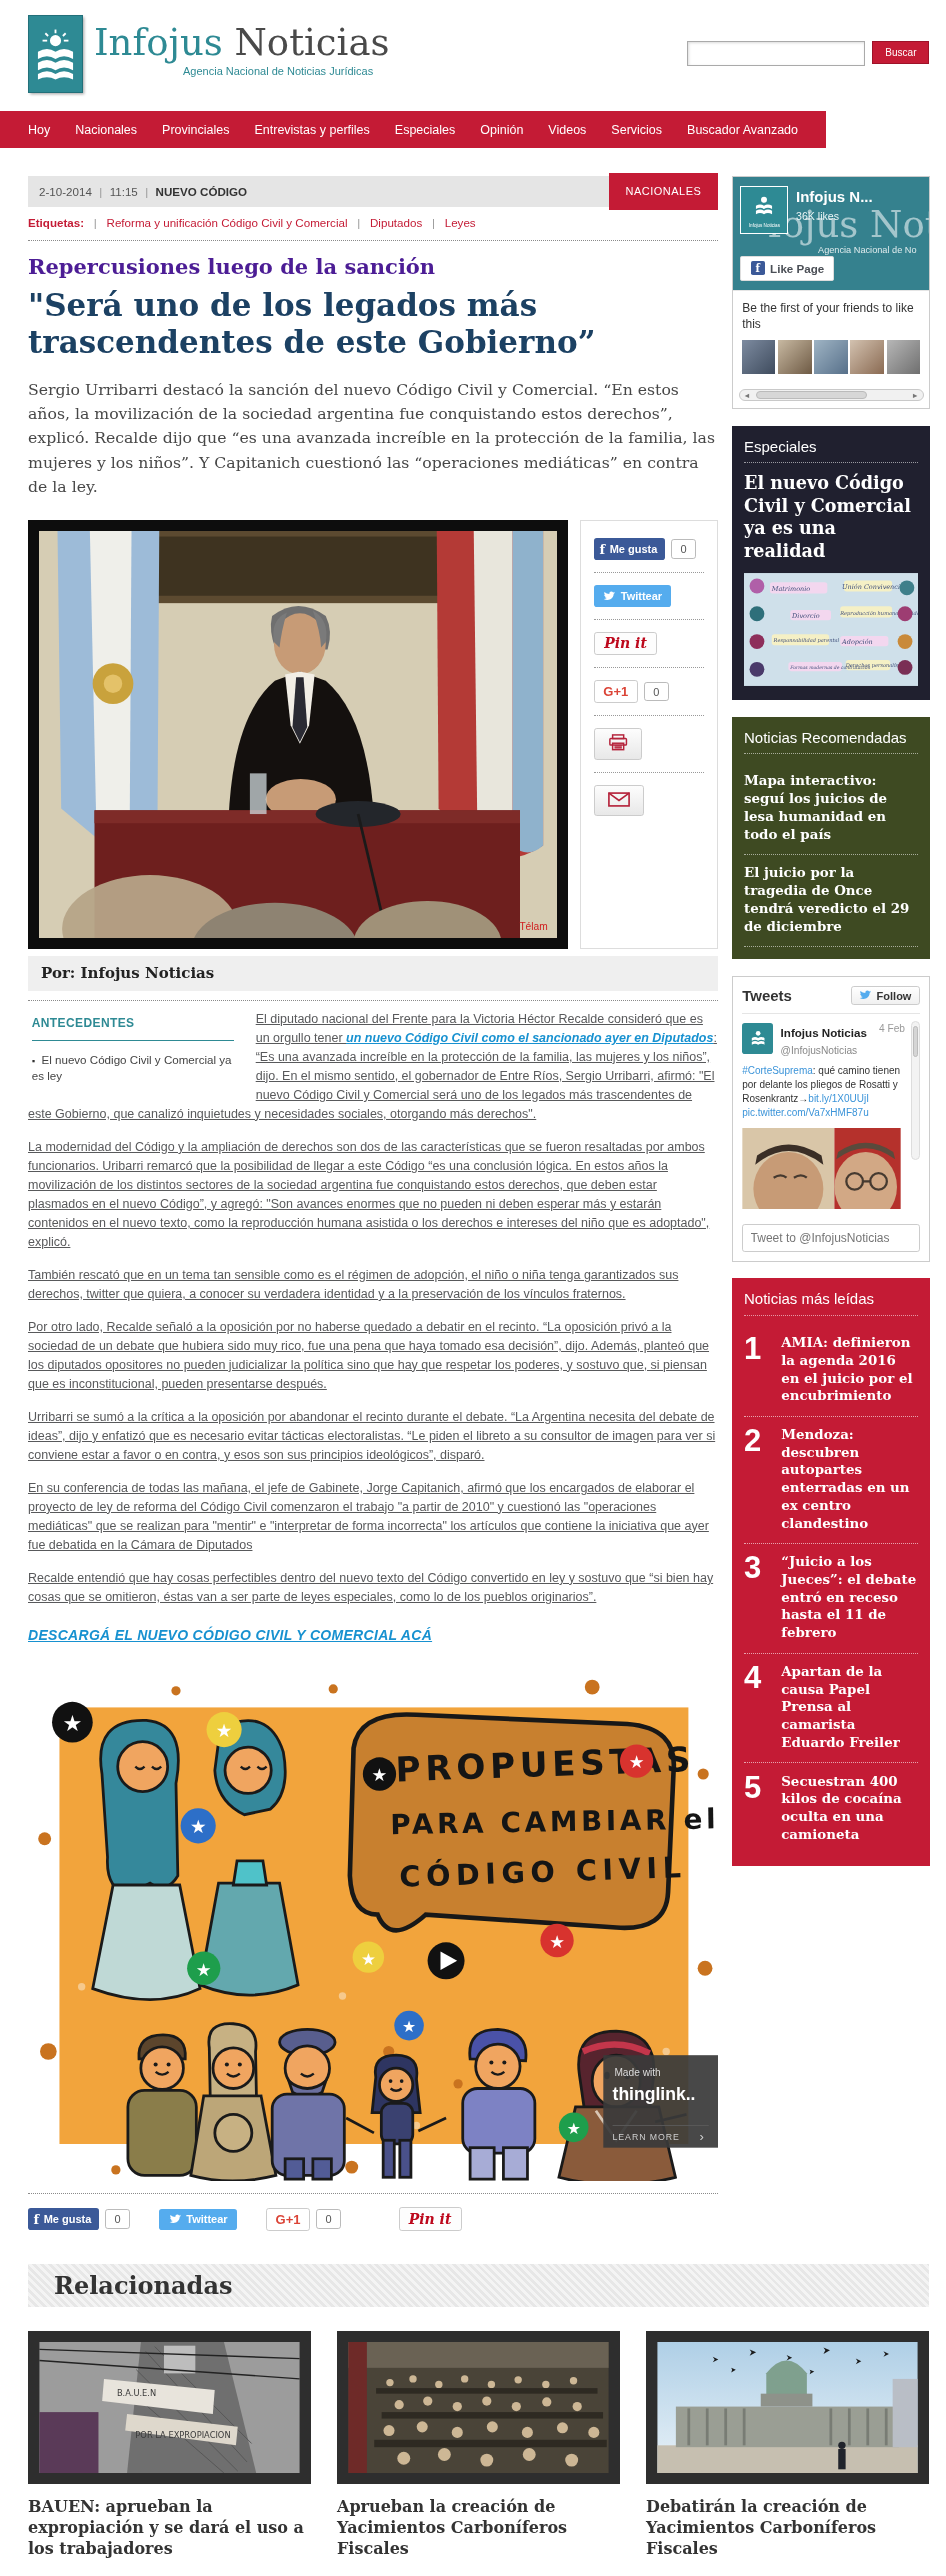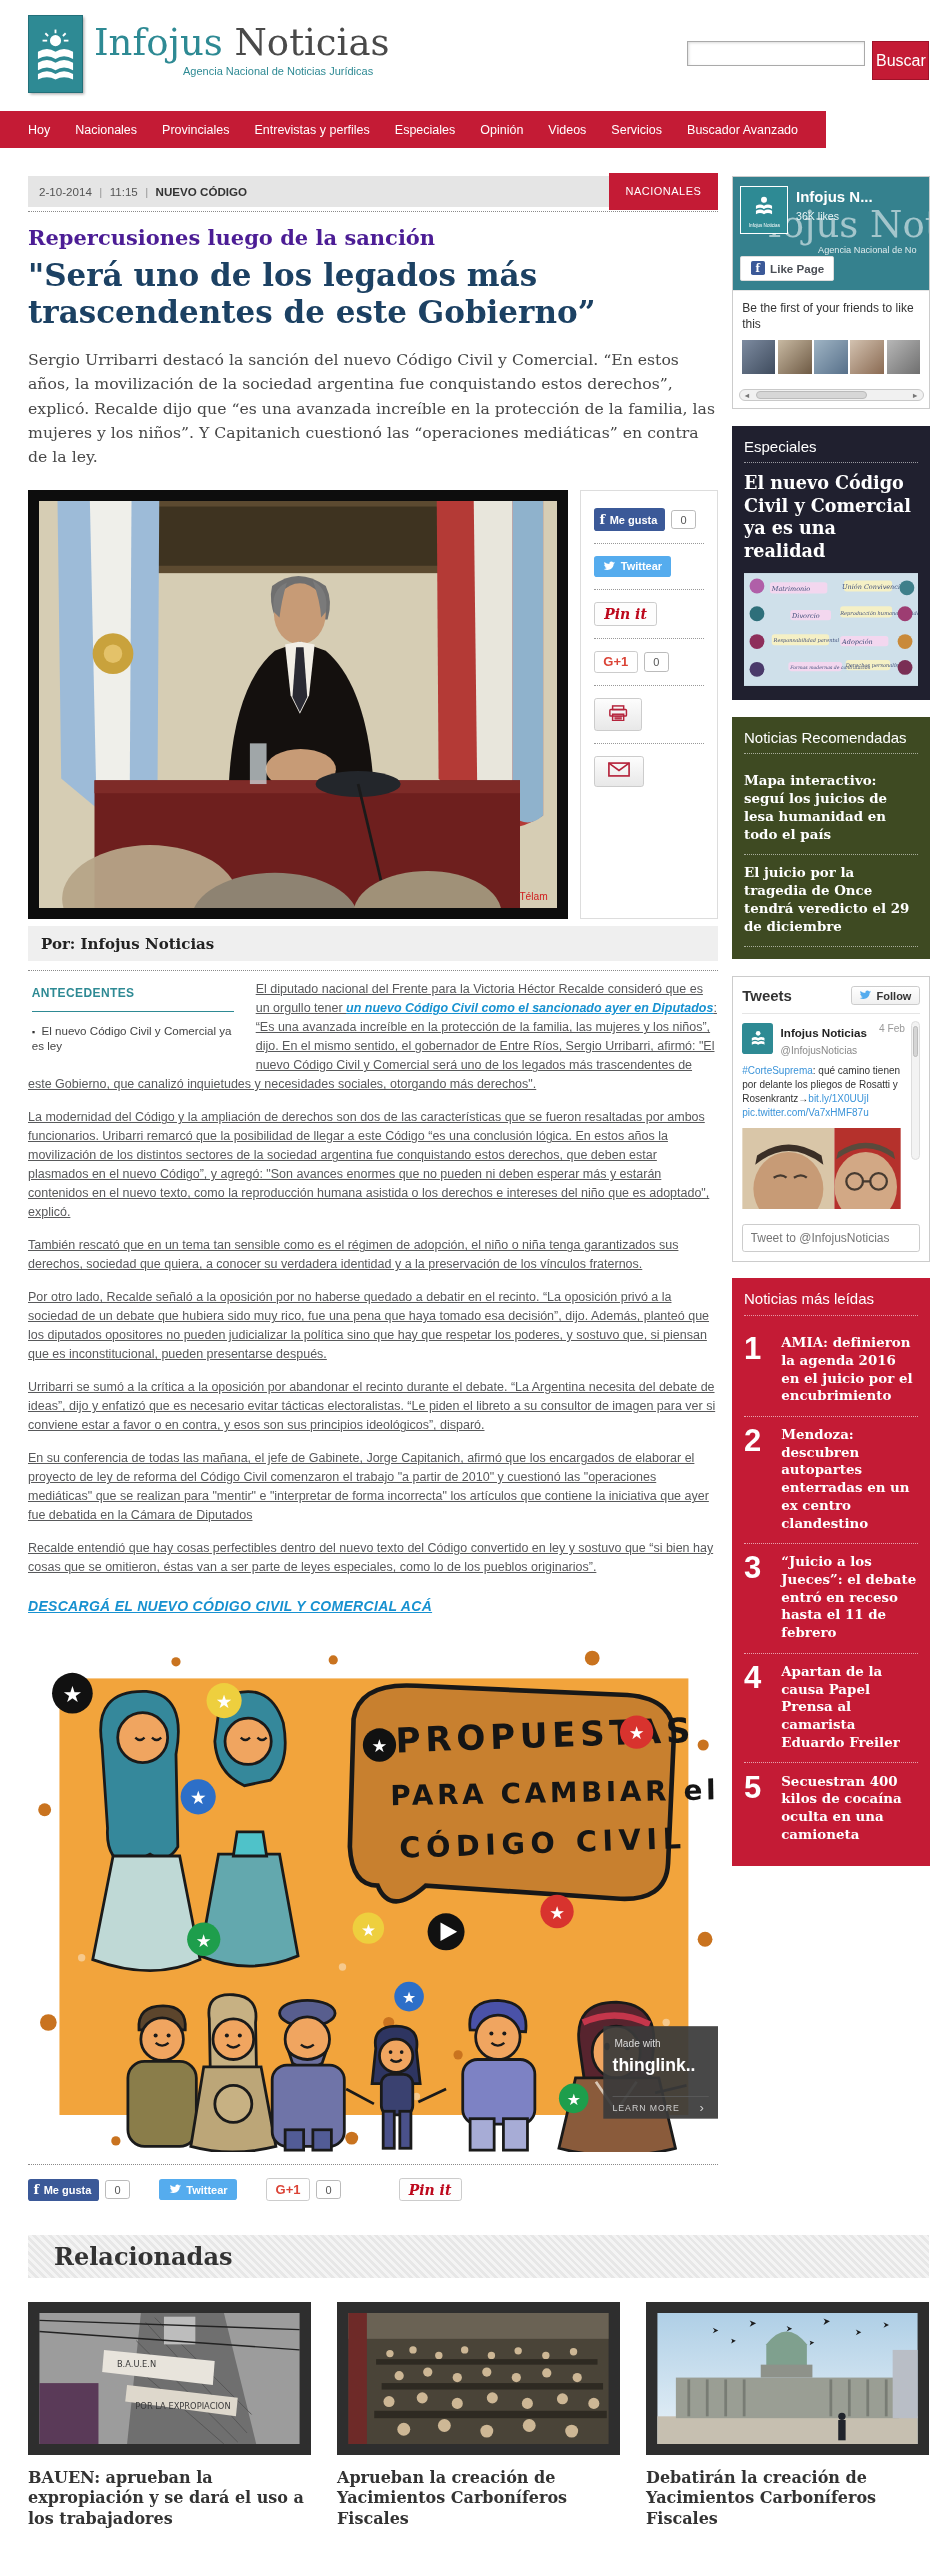--- a/index.html
+++ b/index.html
@@ -10,21 +10,21 @@
   .header { position:relative; height:111px; background:#fff; }
   .logo-wrap { position:absolute; left:28px; top:15px; display:flex; align-items:flex-start; }
   .logo-box { width:55px; height:78px; background:#2E8A94; border:0.9px solid #23707a; box-shadow:1.8px 1.8px 2.8px rgba(0,0,0,.35); display:flex; align-items:center; justify-content:center; }
   .wordmark { margin-left:11px; padding-top:9.2px; }
   .wordmark .line1 { font-family:"DejaVu Serif",serif; font-size:37px; line-height:1; }
   .wordmark .t1 { color:#2E8A94; }
   .wordmark .t2 { color:#4a4a4a; }
   .wordmark .tagline { font-size:11px; color:#2E8A94; margin-top:3.7px; padding-left:89px; }
   .search { position:absolute; right:17.6px; top:41px; display:flex; }
   .search input { width:178px; height:25px; border:0.9px solid #aaa; box-shadow:inset 0.9px 0.9px 2.8px rgba(0,0,0,.15); padding:0 5.5px; font-size:12px; }
-  .search button { margin-left:7.4px; width:57px; height:39px; background:#C41B35; color:#fff; border:0.9px solid #9e1228; font-size:16px; cursor:pointer; }
+  .search button { margin-left:7.4px; width:57px; height:23px; background:#C41B35; color:#fff; border:0.9px solid #9e1228; font-size:10px; cursor:pointer; }
 
   
   .nav { height:37px; background:#C41B35; width:826px; display:flex; align-items:center; padding-left:28px; }
   .nav a { color:#fff; text-decoration:none; font-size:12.5px; margin-right:25px; }
 
   
   .content { display:flex; padding:28px 17.6px 0 28px; gap:14px; }
   .main-col { width:690px; }
   .side-col { width:198px; }
 
@@ -184,20 +184,29 @@
 
     <div class="date-bar">
       <span>2-10-2014</span>
       <span class="sep">|</span>
       <span>11:15</span>
       <span class="sep">|</span>
       <span class="section">NUEVO CÓDIGO</span>
       <span class="badge">NACIONALES</span>
     </div>
 
+    <div class="tags">
+      <span class="lbl">Etiquetas:</span>
+      <span class="sep">|</span>
+      <a href="#">Reforma y unificación Código Civil y Comercial</a>
+      <span class="sep">|</span>
+      <a href="#">Diputados</a>
+      <span class="sep">|</span>
+      <a href="#">Leyes</a>
+    </div>
     <div class="dotted"></div>
 
     <h2 class="kicker">Repercusiones luego de la sanción</h2>
     <h1 class="headline">"Será uno de los legados más trascendentes de este Gobierno”</h1>
     <p class="lead">Sergio Urribarri destacó la sanción del nuevo Código Civil y Comercial. “En estos años, la movilización de la sociedad argentina fue conquistando estos derechos”, explicó. Recalde dijo que “es una avanzada increíble en la protección de la familia, las mujeres y los niños”. Y Capitanich cuestionó las “operaciones mediáticas” en contra de la ley.</p>
 
     <div class="photo-row">
       <div class="photo-frame">
         <svg width="518" height="407" viewBox="0 0 560 440">
           <rect width="560" height="440" fill="#D6CDB4"></rect>
@@ -293,21 +302,21 @@
 
     <div class="article-body">
       <div class="antecedentes">
         <h4>ANTECEDENTES</h4>
         <ul>
             <li>El nuevo Código Civil y Comercial ya es ley</li>
           </ul>
       </div>
       <p><span>El diputado nacional del Frente para la Victoria Héctor Recalde consideró que es un orgullo tener </span><a href="#" class="inline-link">un nuevo Código Civil como el sancionado ayer en Diputados</a><span>: “Es una avanzada increíble en la protección de la familia, las mujeres y los niños”, dijo. En el mismo sentido, el gobernador de Entre Ríos, Sergio Urribarri, afirmó: "El nuevo Código Civil y Comercial será uno de los legados más trascendentes de este Gobierno, que canalizó inquietudes y necesidades sociales, otorgando más derechos".</span></p>
       <p>La modernidad del Código y la ampliación de derechos son dos de las características que se fueron resaltadas por ambos funcionarios. Uribarri  remarcó que la posibilidad de llegar a este Código “es una conclusión lógica. En estos años la movilización de los distintos sectores de la sociedad argentina fue conquistando estos derechos, que deben estar plasmados en el nuevo Código”, y agregó: "Son avances enormes que no pueden ni deben esperar más y estarán contenidos en el nuevo texto, como la reproducción humana asistida o los derechos e intereses del niño que es adoptado", explicó.</p>
-      <p>También rescató que en un tema tan sensible como es el régimen de adopción, el niño o niña tenga garantizados sus derechos, sociedad que quiera, a conocer su verdadera identidad y a la preservación de los vínculos fraternos.</p>
+      <p>También rescató que en un tema tan sensible como es el régimen de adopción, el niño o niña tenga garantizados sus derechos, twitter que quiera, a conocer su verdadera identidad y a la preservación de los vínculos fraternos.</p>
       <p>Por otro lado, Recalde señaló a la oposición por no haberse quedado a debatir en el recinto. “La oposición privó a la sociedad de un debate que hubiera sido muy rico, fue una pena que haya tomado esa decisión”, dijo. Además, planteó que los diputados opositores no pueden judicializar la política sino que hay que respetar los poderes, y sostuvo que, si piensan que es inconstitucional, pueden presentarse después.</p>
       <p>Urribarri se sumó a la crítica a la oposición por abandonar el recinto durante el debate. “La Argentina necesita del debate de ideas”, dijo y enfatizó que es necesario evitar tácticas electoralistas. “Le piden el libreto a su consultor de imagen para ver si conviene estar a favor o en contra, y esos son sus principios ideológicos”, disparó.</p>
       <p>En su conferencia de todas las mañana, el jefe de Gabinete, Jorge Capitanich, afirmó que los encargados de elaborar el proyecto de ley de reforma del Código Civil comenzaron el trabajo "a partir de 2010" y cuestionó las "operaciones mediáticas" que se realizan para "mentir" e "interpretar de forma incorrecta" los artículos que contiene la iniciativa que ayer fue debatida en la Cámara de Diputados</p>
       <p>Recalde entendió que hay cosas perfectibles dentro del nuevo texto del Código convertido en ley y sostuvo que “si bien hay cosas que se omitieron, éstas van a ser parte de leyes especiales, como lo de los pueblos originarios”.</p>
       <div class="download"><a href="#">DESCARGÁ EL NUEVO CÓDIGO CIVIL Y COMERCIAL ACÁ</a></div>
     </div>
 
     <div class="illustration">
       <svg width="690" height="518" viewBox="0 0 746 560">
         <rect width="746" height="560" fill="#ffffff"></rect>

